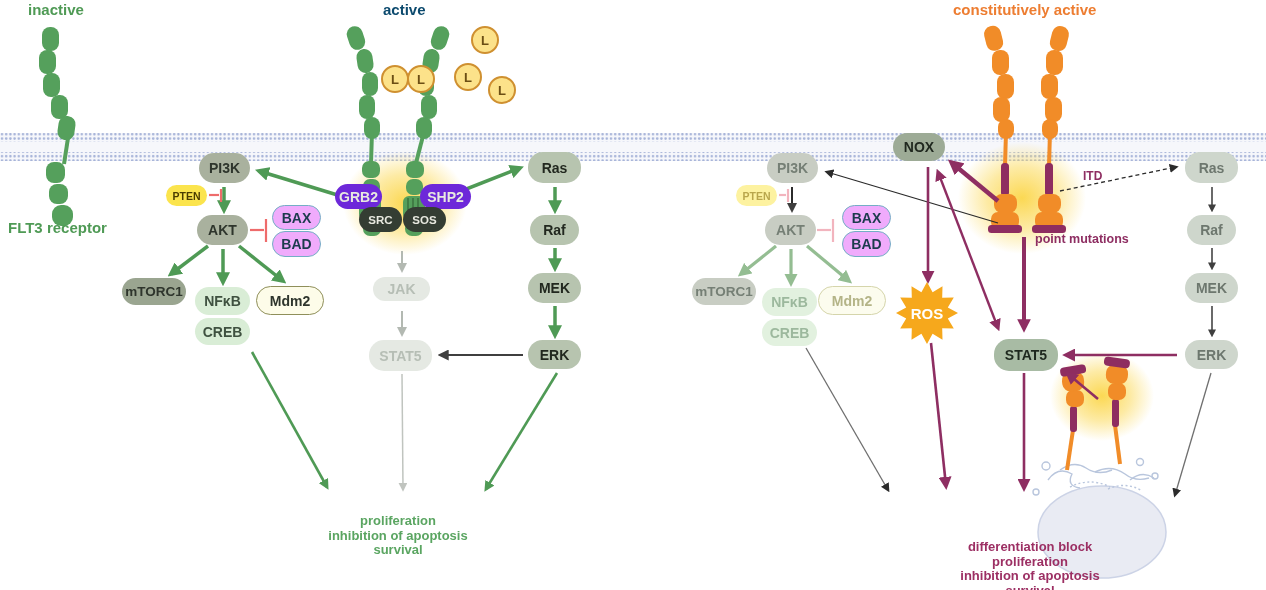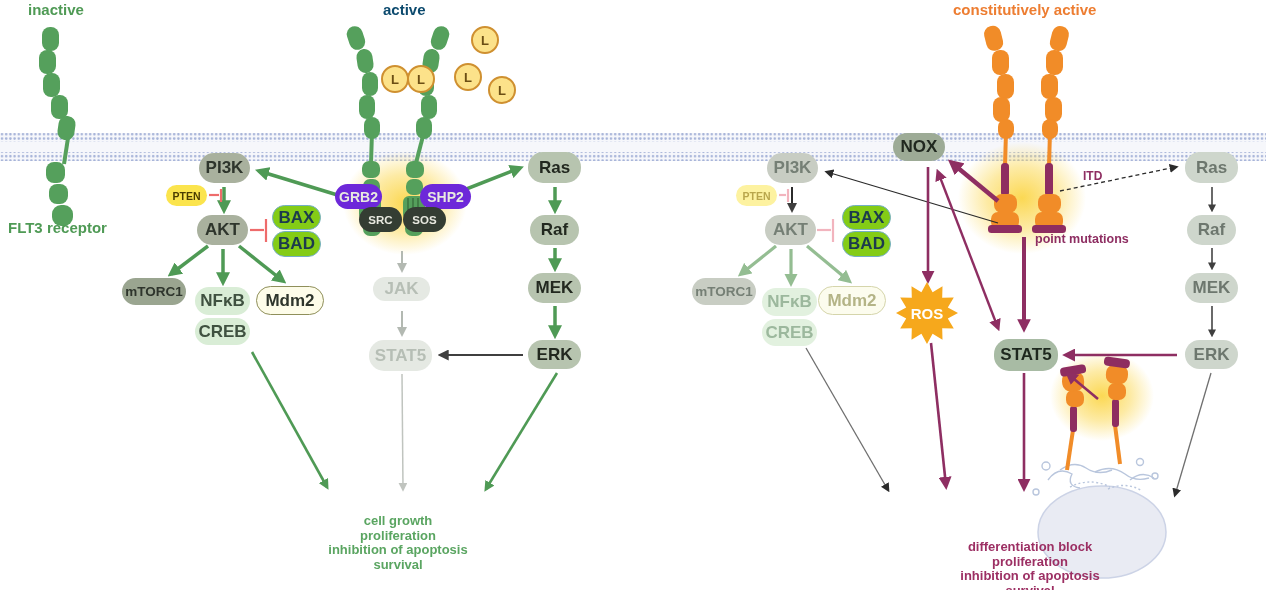--- a/index.html
+++ b/index.html
@@ -1,26 +1,26 @@
 <!DOCTYPE html>
 <html><head>
 <meta charset="utf-8">
 <style>
   html,body{margin:0;padding:0;background:#ffffff;}
   #stage{position:relative;width:1266px;height:590px;background:#ffffff;overflow:hidden;
          font-family:"Liberation Sans",sans-serif;}
   #artwork{position:absolute;left:0;top:0;}
   .node{position:absolute;display:flex;align-items:center;justify-content:center;
-        border-radius:15px;font-weight:bold;font-size:17px;color:#2e352c;box-sizing:border-box;}
+        border-radius:15px;font-weight:bold;font-size:14px;color:#2e352c;box-sizing:border-box;}
   .olive{background:#a9b19e;}
   .olive2{background:#9aa590;font-size:13.5px;}
   .sage{background:#b7c4af;color:#22281f;}
   .lightgreen{background:#d9edd6;color:#3f5140;}
   .cream{background:#fdfce9;border:1.5px solid #8f8f5a;}
-  .cyan{background:#84cc16;border:1.5px solid #74aec5;color:#1c3b4d;border-radius:13px;}
+  .cyan{background:#f0abfc;border:1.5px solid #74aec5;color:#1c3b4d;border-radius:13px;}
   .yellow{background:#fbe44d;color:#4a3c00;font-size:10.5px;border-radius:11px;}
   .faded-yellow{background:#fdf2a0;color:#b9a64c;font-size:10.5px;border-radius:11px;}
   .dark{background:#6d28d9;color:#e8e9e0;font-size:14px;border-radius:13px;}
   .darker{background:#343d33;color:#e8e9e0;font-size:11.5px;border-radius:13px;}
   .faded-grey{background:#c8cdc3;color:#757f75;}
   .faded-grey2{background:#c8cdc3;color:#757f75;font-size:13.5px;}
   .faded-green{background:#e2f1df;color:#9cb89d;}
   .faded-cream{background:#fcfcee;border:1.5px solid #d5d5ab;color:#b4b487;}
   .faded-sage{background:#ced6cc;color:#6d776e;}
   .ghost{background:#e5e9e3;color:#b6beb5;}
@@ -304,21 +304,20 @@
 <div class="node faded-cream" style="left:818px;top:286px;width:68px;height:29px;">Mdm2</div>
 <div class="node faded-green" style="left:762px;top:319px;width:55px;height:27px;">CREB</div>
 <div class="node stat5on" style="left:994px;top:339px;width:64px;height:32px;">STAT5</div>
 <div class="node faded-sage" style="left:1185px;top:152px;width:53px;height:31px;">Ras</div>
 <div class="node faded-sage" style="left:1187px;top:215px;width:49px;height:30px;">Raf</div>
 <div class="node faded-sage" style="left:1185px;top:273px;width:53px;height:30px;">MEK</div>
 <div class="node faded-sage" style="left:1185px;top:340px;width:53px;height:29px;">ERK</div>
 <div class="rostext">ROS</div>
 
 <div class="outcomes out-green" style="left:288px;top:514px;">
-  <div>cell growth</div>
   <div>proliferation</div>
   <div>inhibition of apoptosis</div>
   <div>survival</div>
 </div>
 <div class="outcomes out-purple" style="left:920px;top:540px;">
   <div>differentiation block</div>
   <div>proliferation</div>
   <div>inhibition of apoptosis</div>
   <div>survival</div>
 </div>

